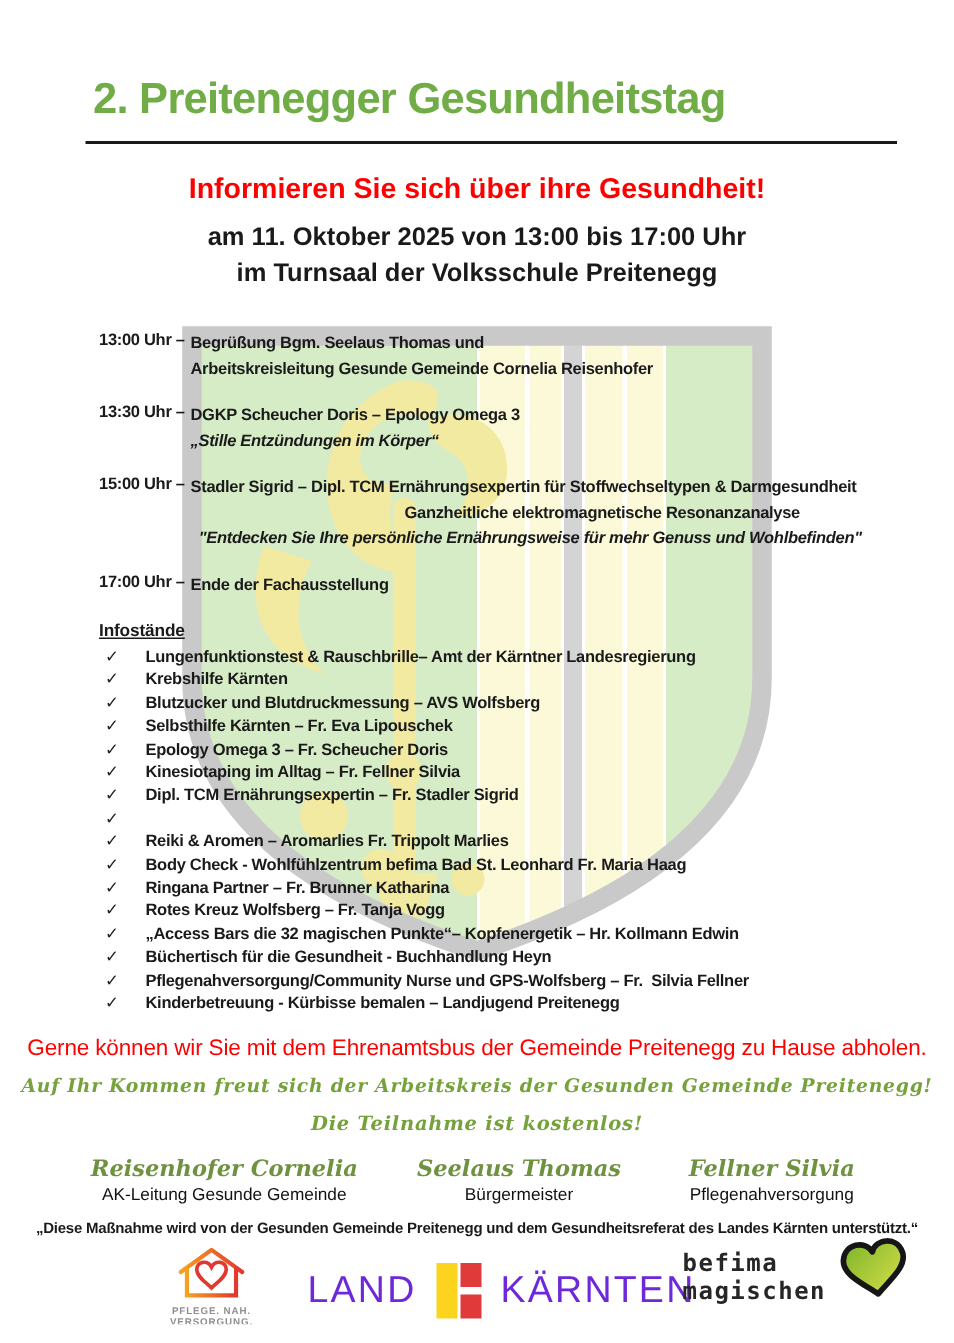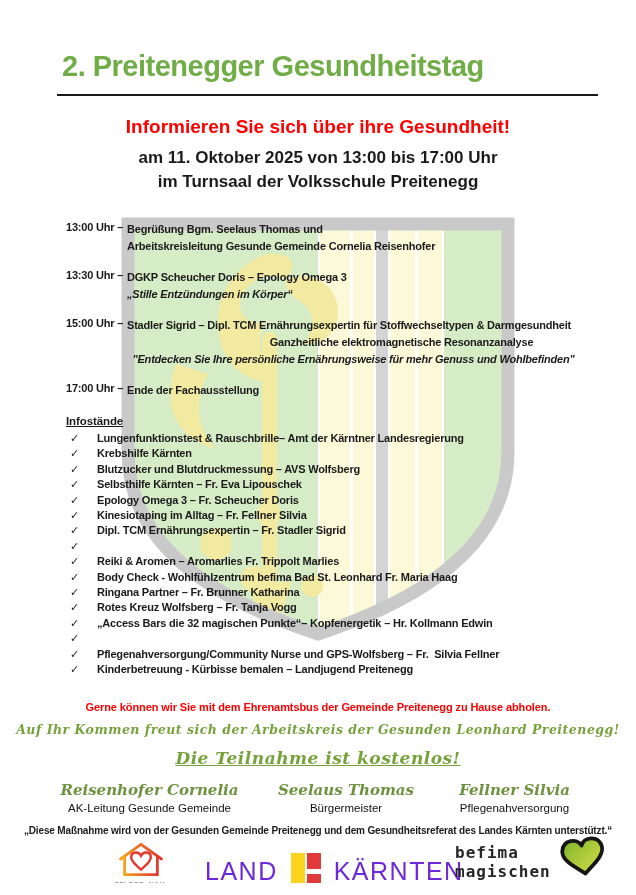--- a/index.html
+++ b/index.html
@@ -43,27 +43,27 @@
 
   .info-heading {
     margin:16px 0 4px 66px; font-size:11.5px; font-weight:700;
     text-decoration:underline; letter-spacing:-0.1px;
   }
   .info-list { list-style:none; margin-left:70px; }
   .info-item { display:flex; line-height:15.4px; font-size:11px; font-weight:700; letter-spacing:-0.2px; }
   .check { width:27px; flex:0 0 27px; font-weight:400; font-size:11px; color:#222; }
   .info-text { white-space:pre-wrap; }
 
-  .bus-note { margin-top:23px; text-align:center; font-size:11px; font-weight:700; color:#ff0000; letter-spacing:-0.1px; }
+  .bus-note { margin-top:12px; text-align:center; font-size:15px; font-weight:400; color:#ff0000; letter-spacing:-0.1px; }
   .script-note {
     margin-top:9px; text-align:center;
     font-family:"DejaVu Serif", serif; font-style:italic; font-weight:700;
     font-size:12.5px; color:#76a23c; letter-spacing:0.5px;
   }
-  .script-note.small { margin-top:11px; font-size:17px;text-decoration:underline; }
+  .script-note.small { margin-top:11px; font-size:13px; }
 
   .signatures {
     display:grid; grid-template-columns:219px 174px 163px;
     padding:0 0 0 40px; margin-top:12px;
   }
   .sig-col { text-align:center; }
   .sig-name {
     font-family:"DejaVu Serif", serif; font-style:italic; font-weight:700;
     font-size:15px; color:#6f9240; line-height:20px;
   }
@@ -220,33 +220,34 @@
       <li class="info-item">
           <span class="check">✓</span>
           <span class="info-text">Rotes Kreuz Wolfsberg – Fr. Tanja Vogg</span>
         </li>
       <li class="info-item">
           <span class="check">✓</span>
           <span class="info-text">„Access Bars die 32 magischen Punkte“– Kopfenergetik – Hr. Kollmann Edwin</span>
         </li>
       <li class="info-item">
           <span class="check">✓</span>
+          <span class="info-text">Büchertisch für die Gesundheit - Buchhandlung Heyn</span>
         </li>
       <li class="info-item">
           <span class="check">✓</span>
           <span class="info-text">Pflegenahversorgung/Community Nurse und GPS-Wolfsberg – Fr.  Silvia Fellner</span>
         </li>
       <li class="info-item">
           <span class="check">✓</span>
           <span class="info-text">Kinderbetreuung - Kürbisse bemalen – Landjugend Preitenegg</span>
         </li>
     </ul>
 
     <div class="bus-note">Gerne können wir Sie mit dem Ehrenamtsbus der Gemeinde Preitenegg zu Hause abholen.</div>
-    <div class="script-note">Auf Ihr Kommen freut sich der Arbeitskreis der Gesunden Leonhard Preitenegg!</div>
+    <div class="script-note">Auf Ihr Kommen freut sich der Arbeitskreis der Gesunden Gemeinde Preitenegg!</div>
     <div class="script-note small">Die Teilnahme ist kostenlos!</div>
 
     <div class="signatures">
       <div class="sig-col">
         <div class="sig-name">Reisenhofer Cornelia</div>
         <div class="sig-role">AK-Leitung Gesunde Gemeinde</div>
       </div>
       <div class="sig-col">
         <div class="sig-name">Seelaus Thomas</div>
         <div class="sig-role">Bürgermeister</div>

